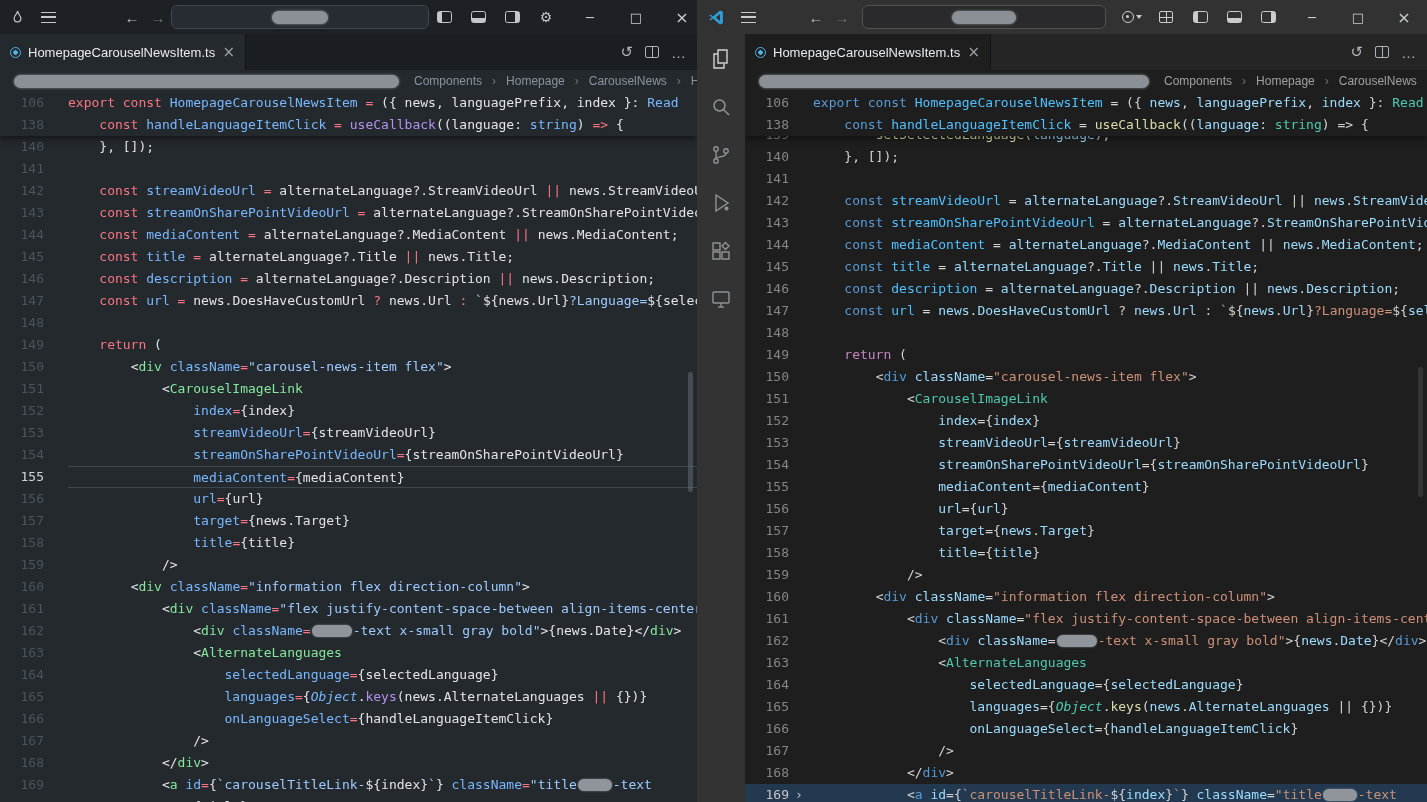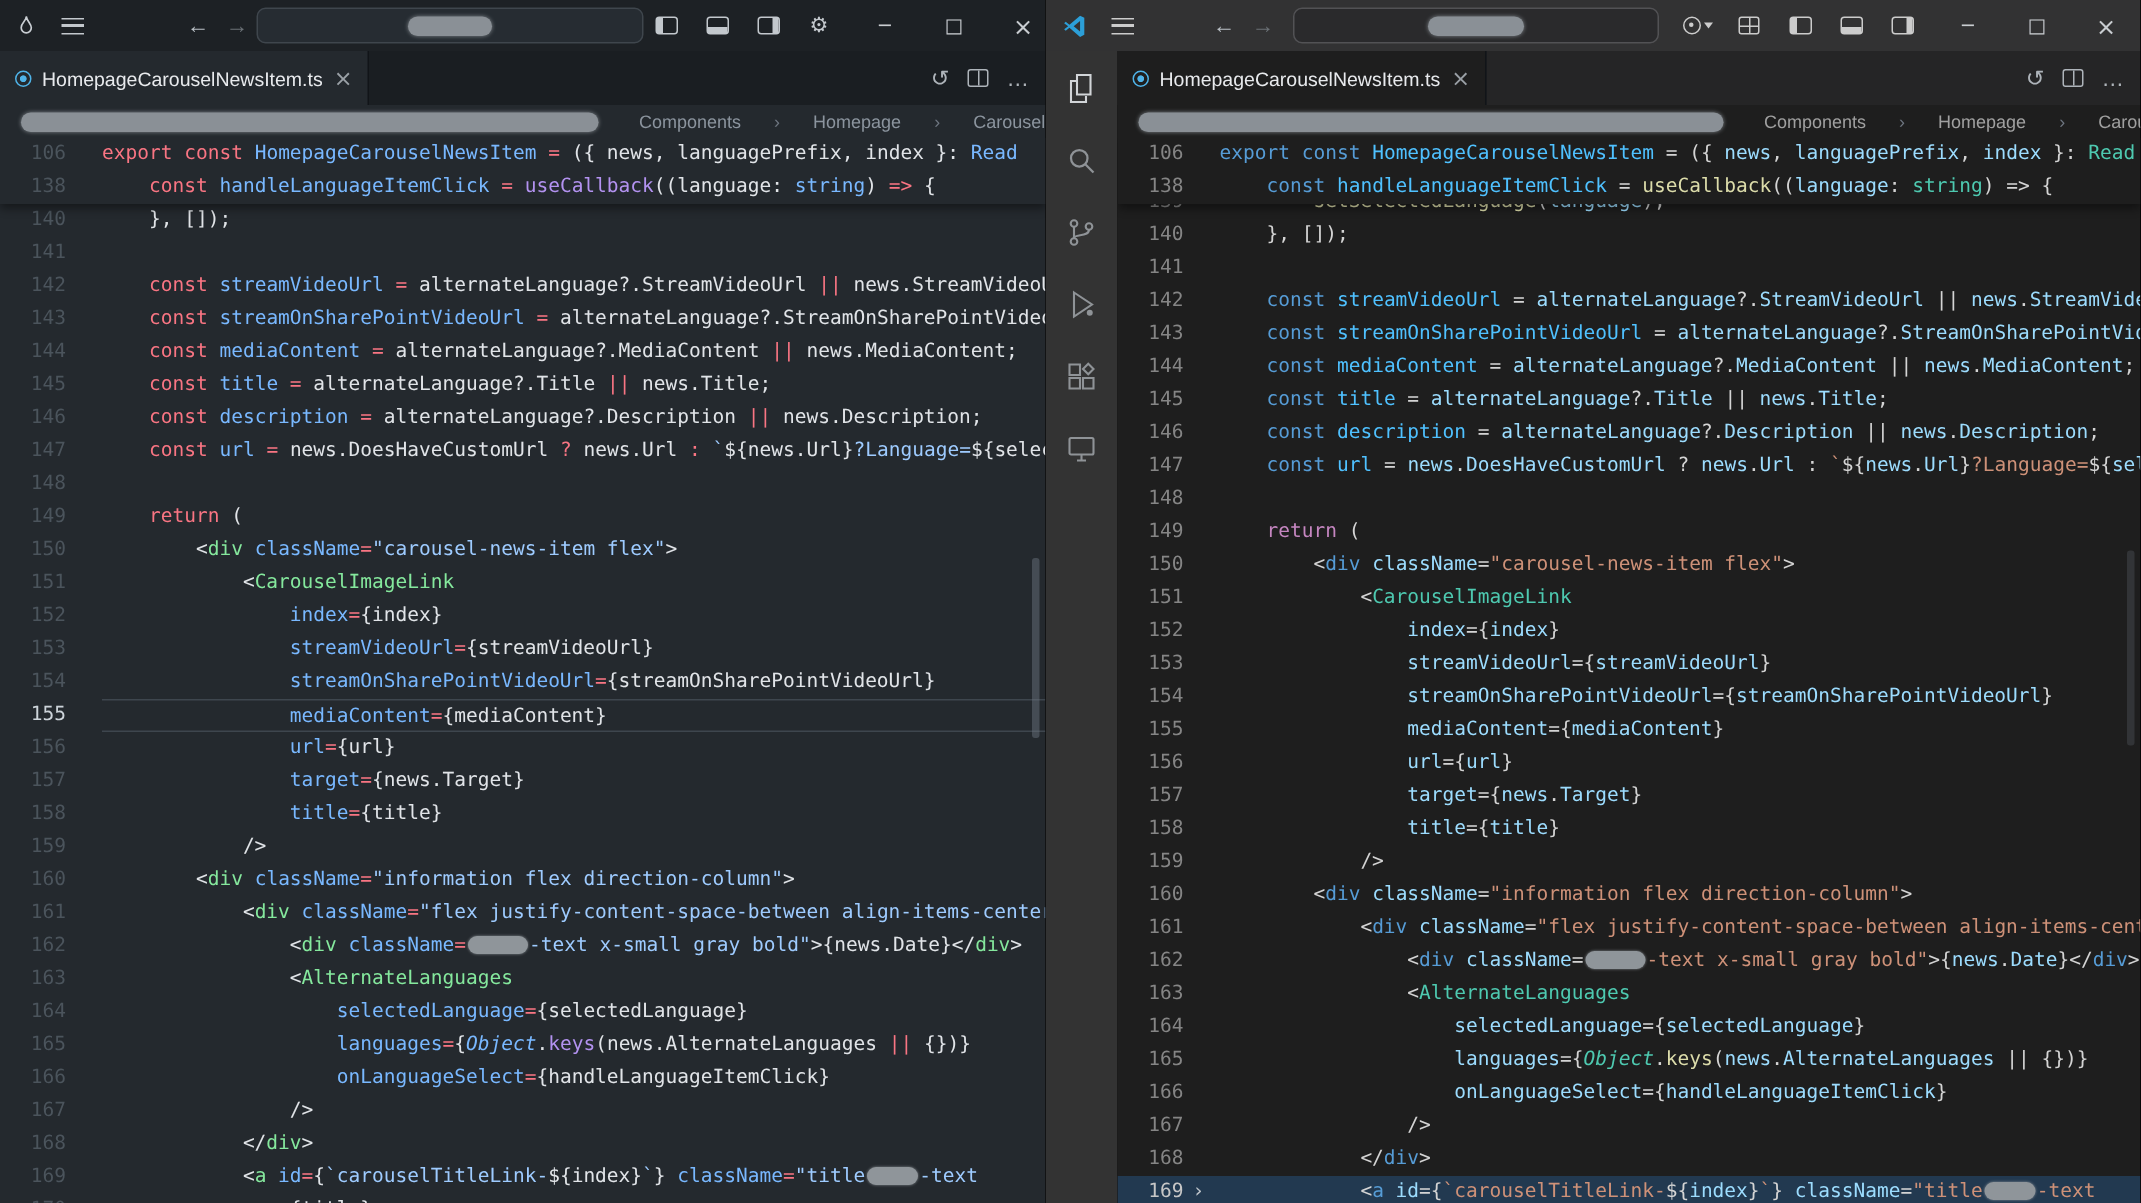--- a/index.html
+++ b/index.html
@@ -71,21 +71,21 @@
   .tab-actions .hist{ font-family:"DejaVu Sans", sans-serif; font-size:15px; }
   .split-ic{ width:14px; height:12px; border:1px solid currentColor; border-radius:2px; position:relative;}
   .split-ic::before{ content:""; position:absolute; left:50%; top:0; bottom:0; width:1px; background:currentColor;}
   .tab-actions .more{ font-size:15px; letter-spacing:1px; }
 
   
   .breadcrumb{
     height:22px; flex:none; background:var(--editor); color:var(--bc);
     display:flex; align-items:center; padding-left:14px; font-size:12px; white-space:nowrap; overflow:hidden;
   }
-  .bc-item{ margin:0 19px; }
+  .bc-item{ margin:0 7px; }
   .bc-sep{ margin:0 3px; color:#6e7681; }
   .bc-gear{ color:#4fc1ff; font-family:"DejaVu Sans", sans-serif; font-size:12px; margin-left:2px;}
 
   
   .blur-pill{
     display:inline-block; height:13px; border-radius:7px; background:#8a9096;
     box-shadow:0 0 3px rgba(140,146,152,.9); flex:none;
   }
   .bc-pill{ height:13px; margin-right:8px; }
   .blurtok{ display:inline-block; height:12px; border-radius:6px; background:#8f959a;

